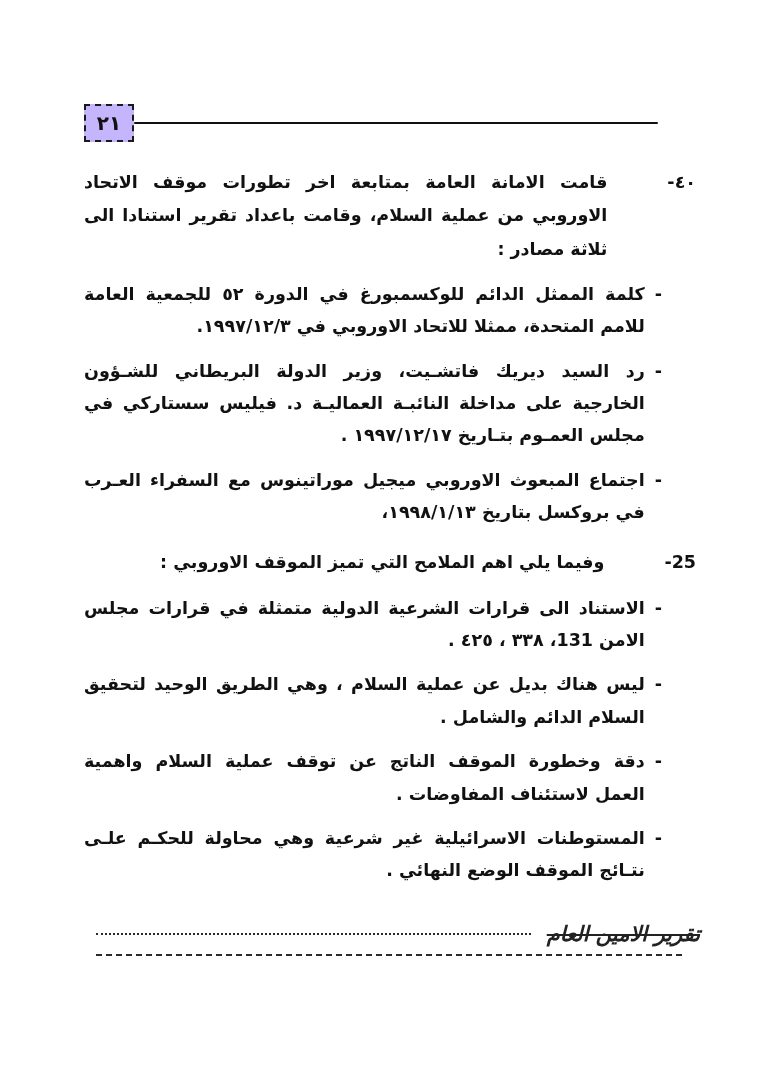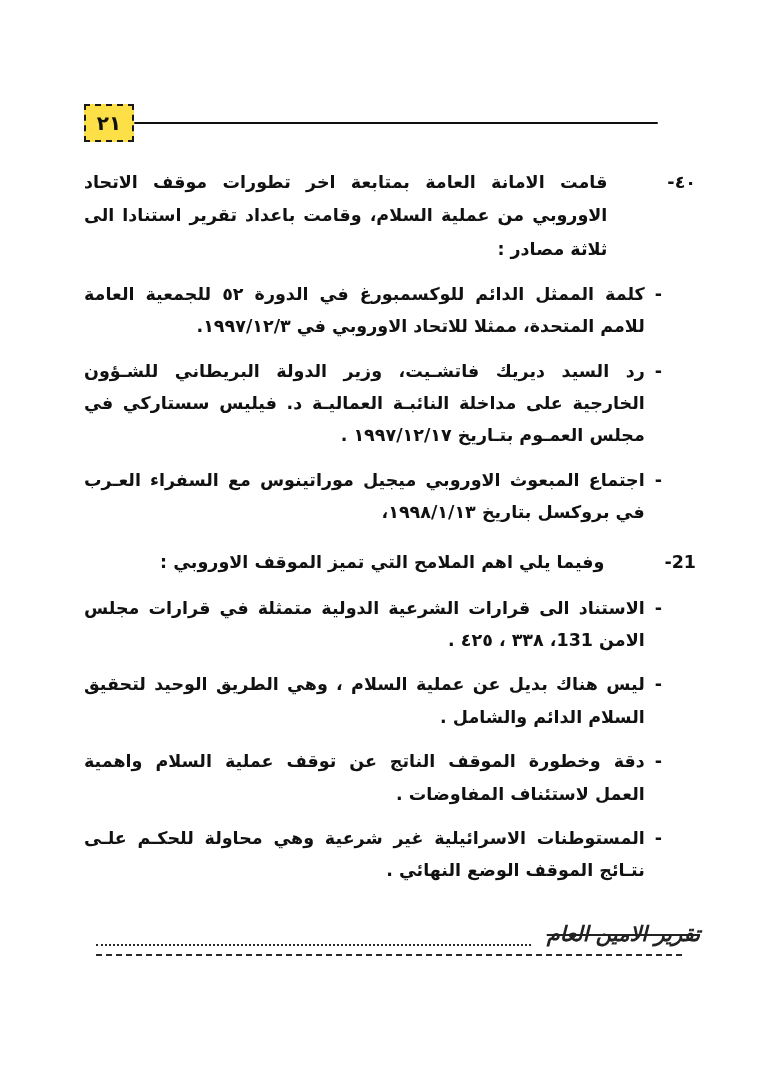--- a/index.html
+++ b/index.html
@@ -20,21 +20,21 @@
   .header {
     position:absolute; top:104px; left:84px; right:96px;
     display:flex; align-items:center;
   }
   .page-number-box {
     width:50px; height:38px;
     border:2px dashed #1a1a1a;
     display:flex; align-items:center; justify-content:center;
     font-size:20px; font-weight:bold;
     flex:0 0 auto;
-    background:#fde047;
+    background:#c4b5fd;
   }
   .header-rule {
     flex:1 1 auto; height:2px;
     background:#101010; margin-right:4px;
     border-radius:1px;
   }
 
   
   .content {
     position:absolute; top:166px; right:62px; left:84px;
@@ -48,21 +48,21 @@
   .item-text { flex:1 1 auto; }
   .bullets { margin-top:12px; padding-right:34px; }
   .bullet { display:flex; gap:10px; line-height:1.85; margin-bottom:12px; }
   .bullet-marker { flex:0 0 auto; }
   .bullet-text { flex:1 1 auto; }
 
   
   .footer {
     position:absolute; left:96px; right:52px; bottom:122px;
   }
-  .footer-row { display:flex; align-items:flex-end; direction:ltr; }
+  .footer-row { display:flex; align-items:center; direction:ltr; }
   .footer-leader {
     flex:1 1 auto; height:0;
     border-top:2px dotted #2a2a2a;
     margin-right:10px;
   }
   .footer-text {
     flex:0 0 auto;
     direction:rtl;
     font-size:21px; font-weight:bold; font-style:italic;
     letter-spacing:1px;
@@ -107,21 +107,21 @@
         </div>
         <div class="bullet">
           <span class="bullet-marker">-</span>
           <span class="bullet-text">اجتماع المبعوث الاوروبي ميجيل موراتينوس مع السفراء العـرب في بروكسل بتاريخ ١٩٩٨/١/١٣،</span>
         </div>
       </div>
     </section>
 
     <section class="item">
       <div class="item-head">
-        <span class="item-number">21-</span>
+        <span class="item-number">25-</span>
         <span class="item-text">وفيما يلي اهم الملامح التي تميز الموقف الاوروبي :</span>
       </div>
       <div class="bullets">
         <div class="bullet">
           <span class="bullet-marker">-</span>
           <span class="bullet-text">الاستناد الى قرارات الشرعية الدولية متمثلة في قرارات مجلس الامن 131، ٣٣٨ ، ٤٢٥ .</span>
         </div>
         <div class="bullet">
           <span class="bullet-marker">-</span>
           <span class="bullet-text">ليس هناك بديل عن عملية السلام ، وهي الطريق الوحيد لتحقيق السلام الدائم والشامل .</span>

